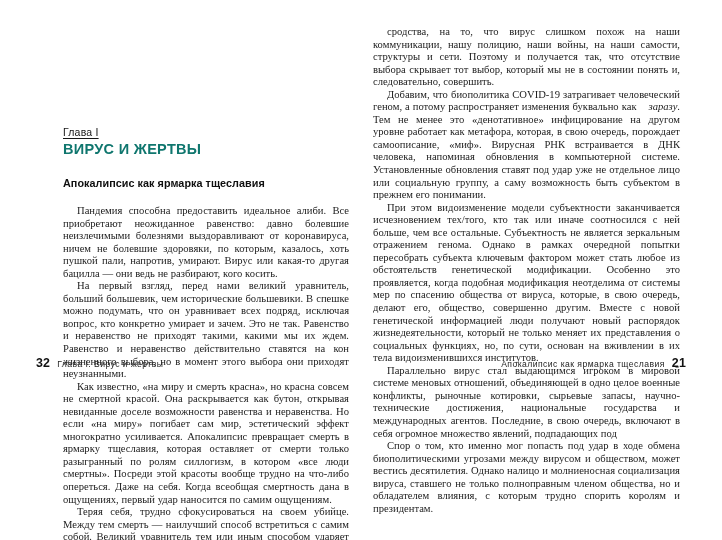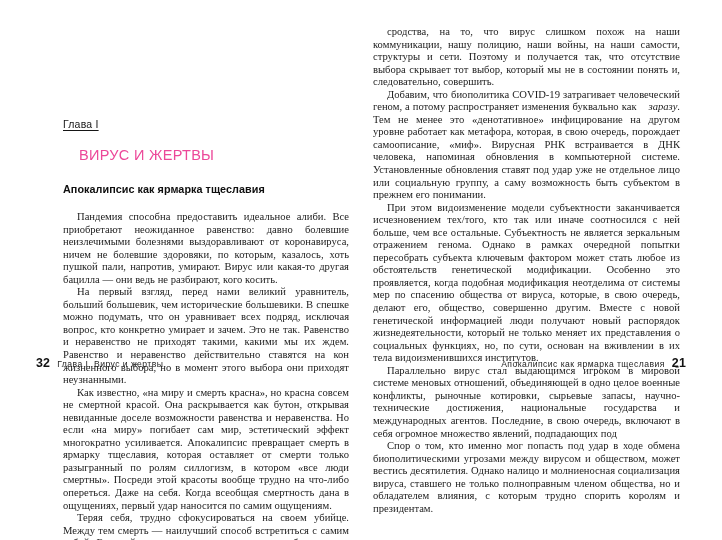--- a/index.html
+++ b/index.html
@@ -46,31 +46,31 @@
   }
 
   .chapter-label {
     font-family: "Liberation Sans", sans-serif;
     font-size: 10.5px;
     font-weight: 400;
     letter-spacing: 0.2px;
     color: #161616;
     text-decoration: underline;
     text-underline-offset: 2px;
-    margin: 8px 0 2px 0;
+    margin: 16px 0 2px 0;
     line-height: 13px;
   }
 
   .chapter-title {
     font-family: "Liberation Sans", sans-serif;
     font-size: 14.5px;
-    font-weight: 400;
+    font-weight: 700;
     letter-spacing: 0.3px;
-    color: #ec4899;
-    margin: 16px;
+    color: #0f766e;
+    margin: 0;
     line-height: 17px;
   }
 
   .section-title {
     font-family: "Liberation Sans", sans-serif;
     font-size: 10.8px;
     font-weight: 700;
     letter-spacing: 0.05px;
     color: #0f0f0f;
     margin: 0;

